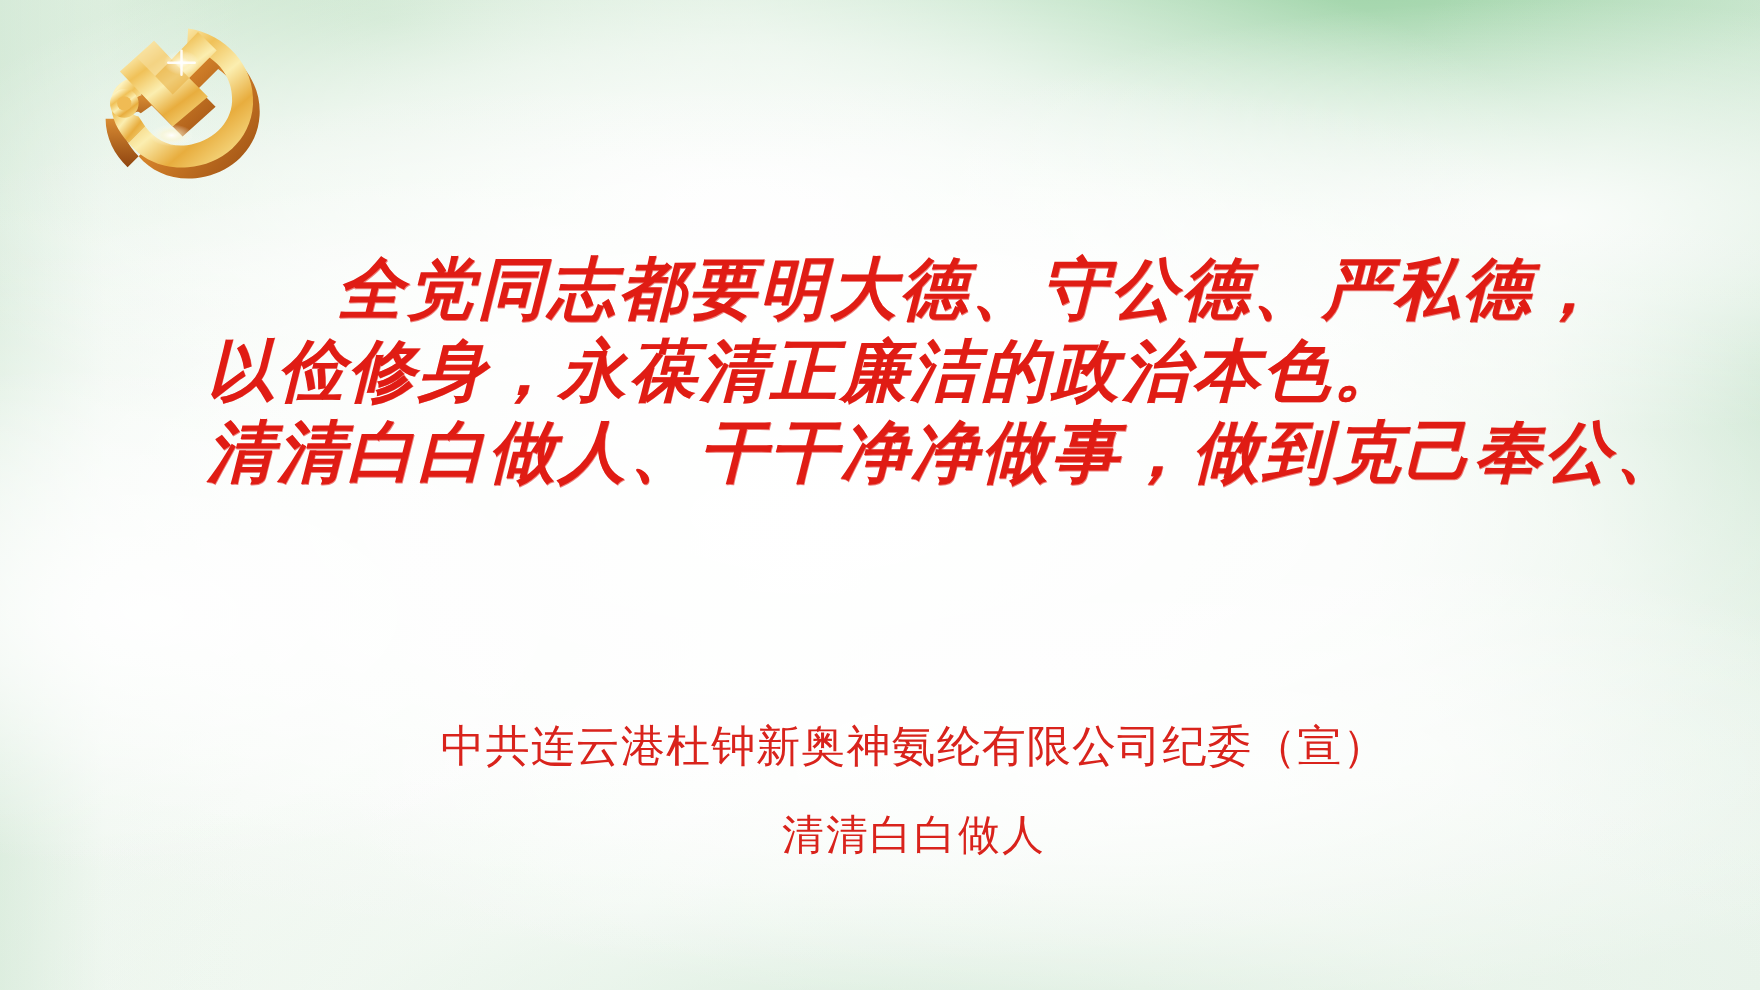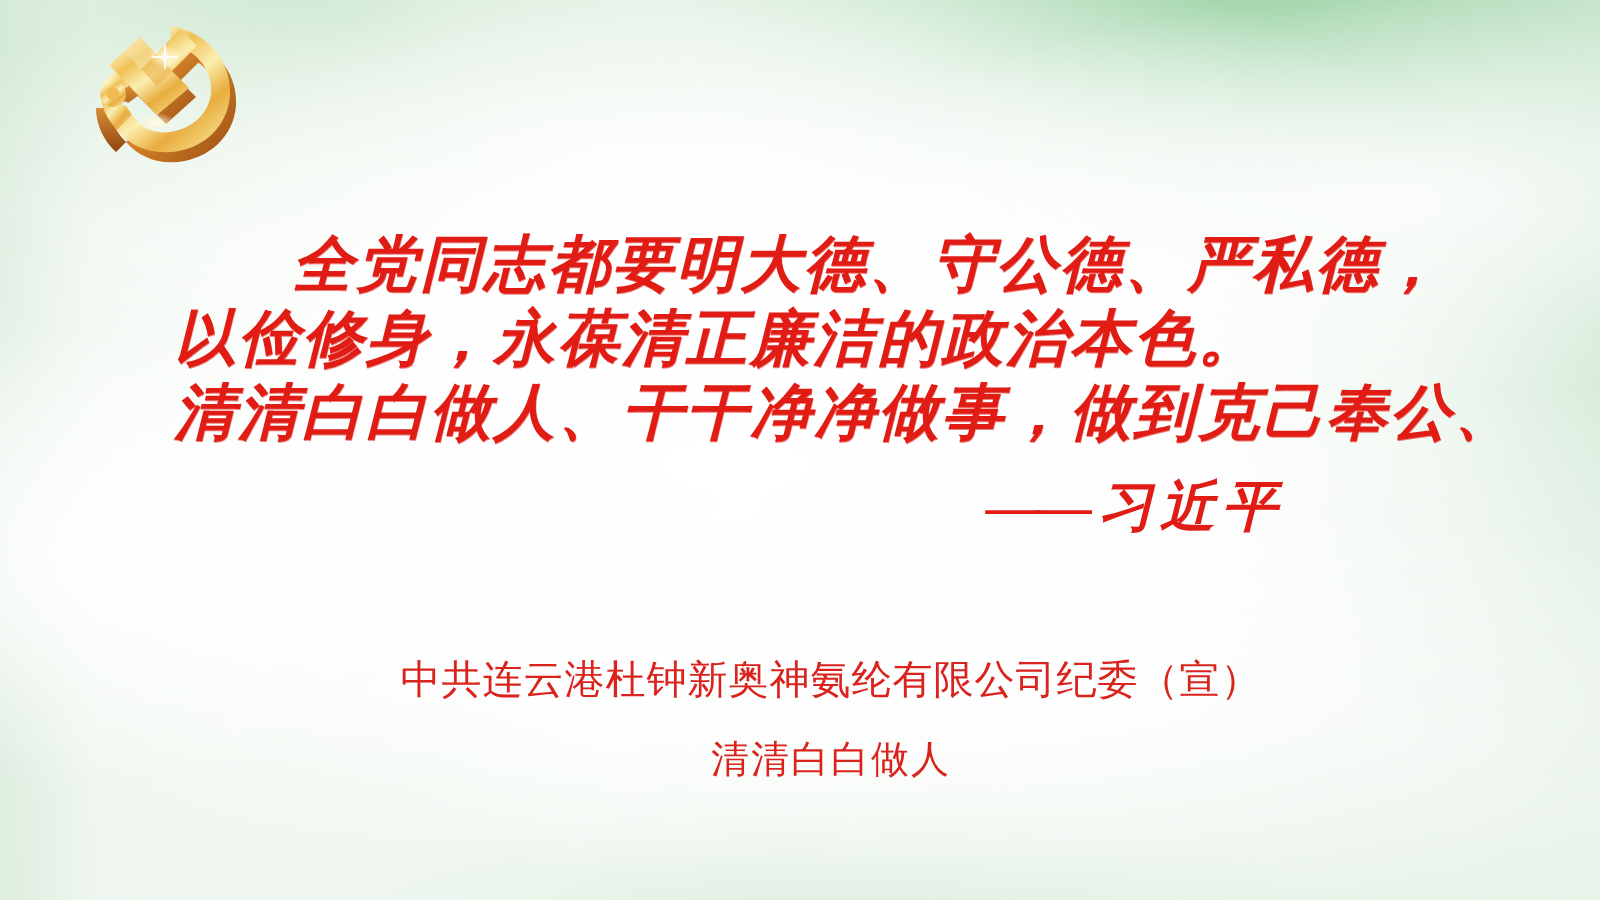--- a/index.html
+++ b/index.html
@@ -133,21 +133,21 @@
     left: 83px;
     top: 22px;
     width: 170px;
     height: 150px;
   }
   .emblem svg { display: block; width: 100%; height: 100%; }
 
   
   .quote {
     position: absolute;
-    left: 2px;
+    left: 16px;
     top: 228px;
     width: 1474px;
     text-align: left;
   }
   .quote-line {
     color: #e01c14;
     font-family: "Liberation Serif", "DejaVu Serif", serif;
     font-size: 61px;
     font-weight: 700;
     font-style: italic;
@@ -280,21 +280,20 @@
         <line x1="82" y1="24" x2="82" y2="46"></line>
         <line x1="70" y1="35" x2="94" y2="35"></line>
       </g>
     </svg>
   </div>
 
   <div class="quote">
     <div class="quote-line l1">全党同志都要明大德、守公德、严私德，</div>
     <div class="quote-line l3">以俭修身，永葆清正廉洁的政治本色。</div>
     <div class="quote-line l2">清清白白做人、干干净净做事，做到克己奉公、</div>
-    <div class="attribution"><span class="dash">——</span><span>习近平</span></div>
   </div>
 
   <div class="footer">
     <div class="org">中共连云港杜钟新奥神氨纶有限公司纪委（宣）</div>
     <div class="date">清清白白做人</div>
   </div>
 
 </div>
 
 </body></html>

